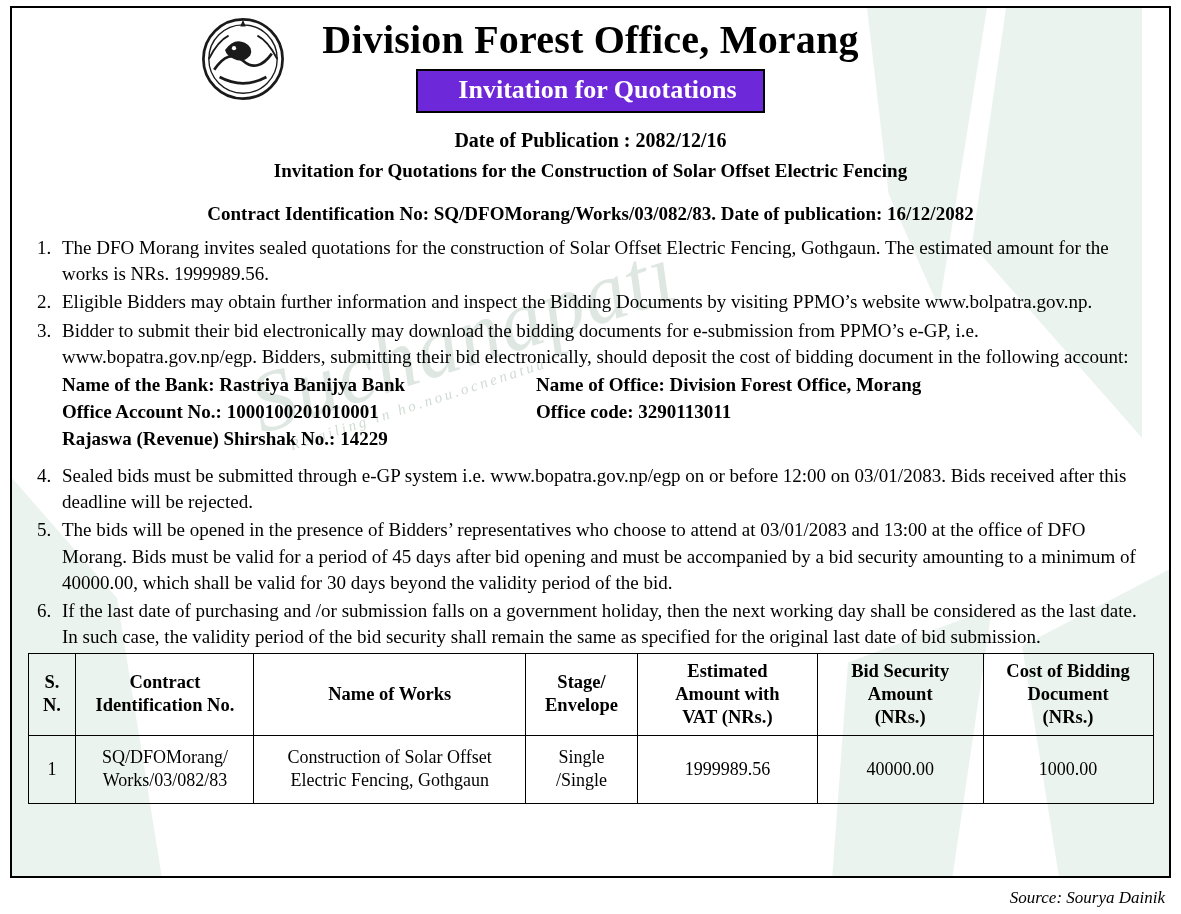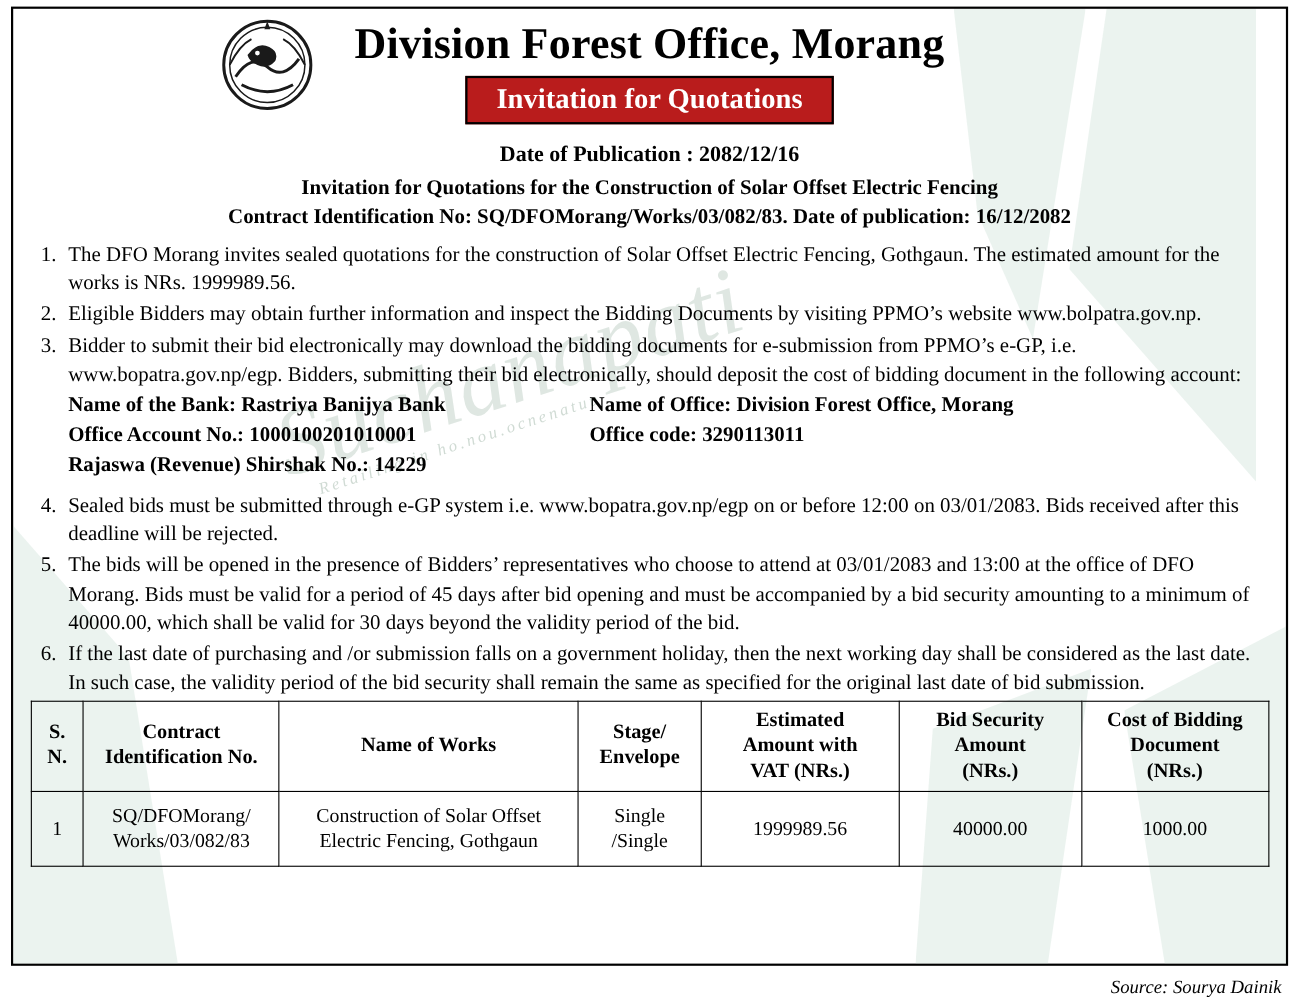--- a/index.html
+++ b/index.html
@@ -81,36 +81,36 @@
   .org-title {
     text-align: center;
     font-size: 40px;
     font-weight: bold;
     padding-top: 8px;
     letter-spacing: 0.2px;
   }
   .ifq-wrap { text-align: center; margin-top: 6px; }
   .ifq-banner {
     display: inline-block;
-    background: #b91c1c;
+    background: #6d28d9;
     color: #fff;
     font-size: 26px;
     font-weight: bold;
-    padding: 4px 26px 6px 26px;
+    padding: 4px 26px 6px 40px;
     border: 2px solid #000;
     text-align: center;
   }
   .center-line {
     text-align: center;
     font-weight: bold;
     font-size: 20px;
     margin-top: 9px;
   }
   .center-line.l2 { font-size: 19px; margin-top: 8px; }
-  .center-line.l3 { font-size: 19px; margin-top: 5px; }
+  .center-line.l3 { font-size: 19px; margin-top: 21px; }
 
   ol.clauses {
     margin: 10px 0 0 0;
     padding-left: 30px;
     font-size: 19px;
     line-height: 1.38;
   }
   ol.clauses > li { margin-bottom: 2px; padding-left: 6px; }
   ol.clauses > li.tight { margin-bottom: 1px; }
 

